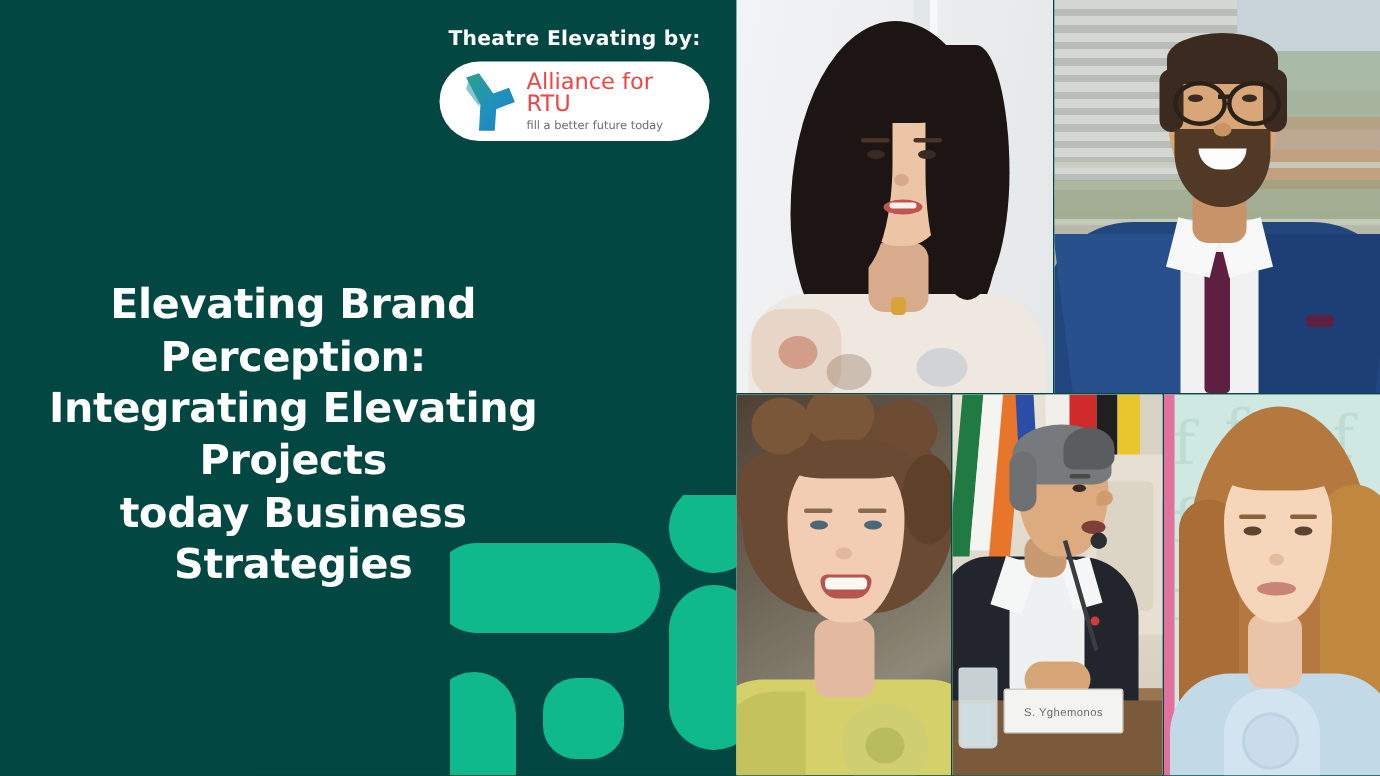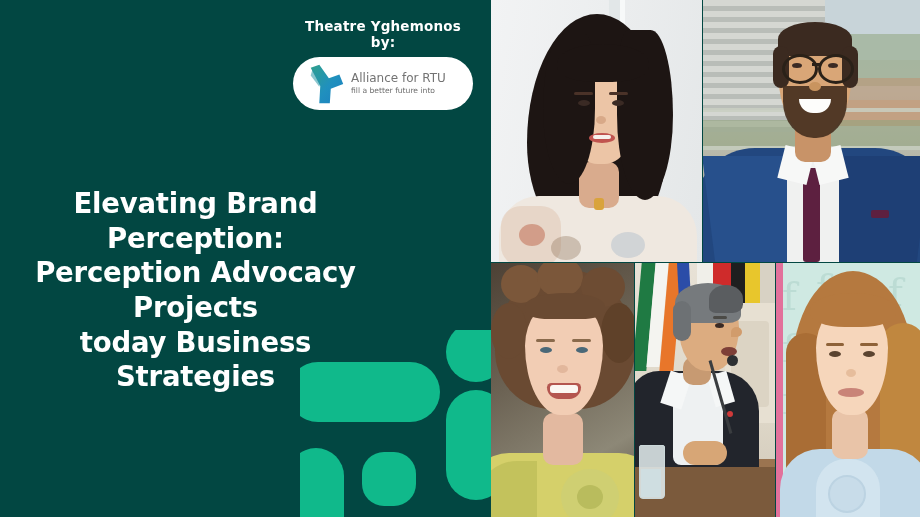--- a/index.html
+++ b/index.html
@@ -25,21 +25,21 @@
   .burst span{position:absolute;background:#10B98B;border-radius:5px;}
 
   
   .sponsor{position:absolute;left:293px;top:18px;width:180px;}
   .sponsor-label{font-size:13.5px;font-weight:bold;color:#ffffff;text-align:center;letter-spacing:.2px;
                  font-family:"DejaVu Sans", sans-serif;}
   .sponsor-pill{margin-top:7px;width:180px;height:53px;background:#ffffff;border-radius:27px;
                 display:flex;align-items:center;justify-content:flex-start;padding:0 10px;box-sizing:border-box;}
   .rtu-mark{width:46px;height:44px;flex:0 0 46px;margin-right:2px;}
   .rtu-text{display:flex;flex-direction:column;justify-content:center;}
-  .rtu-name{font-size:12px;color:#737373;line-height:1.05;font-family:"DejaVu Sans", sans-serif;}
+  .rtu-name{font-size:15px;color:#ef4444;line-height:1.05;font-family:"DejaVu Sans", sans-serif;}
   .rtu-tag{font-size:7.6px;color:#6d6d6d;line-height:1.1;margin-top:2px;font-family:"DejaVu Sans", sans-serif;}
 
   
   .headline{position:absolute;left:0;top:186px;width:391px;text-align:center;
             color:#ffffff;font-weight:bold;font-size:27.5px;line-height:1.26;letter-spacing:-.2px;
             font-family:"DejaVu Sans", sans-serif;}
   .headline .ln{display:block;}
 
   
   .grid{position:absolute;left:491px;top:0;width:429px;height:517px;}
@@ -77,43 +77,43 @@
       <div class="pill" style="left:146px;top:60px;width:60px;height:110px;border-radius:30px;"></div>
 
       <div class="pill" style="left:-12px;top:118px;width:56px;height:120px;border-radius:28px 28px 0 0;"></div>
 
       <div class="pill" style="left:62px;top:122px;width:54px;height:54px;border-radius:22px;"></div>
 
     </div>
 
 
     <div class="sponsor">
-      <div class="sponsor-label">Theatre Yghemonos by:</div>
+      <div class="sponsor-label">Theatre Elevating by:</div>
       <div class="sponsor-pill">
         <svg class="rtu-mark" viewBox="0 0 48 46">
           <defs>
             <linearGradient id="rtuG" x1="0" y1="0" x2="1" y2="1">
               <stop offset="0%" stop-color="#2FA08C"></stop>
               <stop offset="55%" stop-color="#2090BE"></stop>
               <stop offset="100%" stop-color="#1C7FC0"></stop>
             </linearGradient>
           </defs>
           <path d="M8 6 L17 3 L27 17 L38 13 L42 23 L29 28 L28 43 L17 43 L18 25 Z" fill="url(#rtuG)"></path>
           <path d="M10 7 L19 19 L17 26 L8 14 Z" fill="#2A97A6" opacity=".55"></path>
         </svg>
         <div class="rtu-text">
           <div class="rtu-name">Alliance for RTU</div>
-          <div class="rtu-tag">fill a better future into</div>
+          <div class="rtu-tag">fill a better future today</div>
         </div>
       </div>
     </div>
 
     <div class="headline">
       <span class="ln">Elevating Brand Perception:</span>
-      <span class="ln">Perception Advocacy Projects</span>
+      <span class="ln">Integrating Elevating Projects</span>
       <span class="ln">today Business Strategies</span>
     </div>
   </div>
 
   <div class="grid">
 
     <div class="cell" style="left:0;top:0;width:211px;height:262px;">
       <div class="ph">
         <div class="sky" style="background:linear-gradient(100deg,#f2f3f4 0%,#eceeef 45%,#e4e7e8 100%);"></div>
 
@@ -284,20 +284,23 @@
         <div style="position:absolute;left:86px;top:84px;width:16px;height:9px;background:#7d3f37;border-radius:50%;"></div>
 
         <div style="position:absolute;left:84px;top:96px;width:3px;height:76px;background:#3a3d40;transform:rotate(-16deg);"></div>
         <div style="position:absolute;left:92px;top:92px;width:11px;height:11px;background:#2c2f32;border-radius:50%;"></div>
 
         <div style="position:absolute;left:48px;top:178px;width:44px;height:24px;background:#d7a676;border-radius:18px;"></div>
 
         <div style="position:absolute;left:4px;top:182px;width:24px;height:52px;background:rgba(228,238,240,.85);border:1px solid #cbd8da;border-radius:2px 2px 4px 4px;"></div>
         <div style="position:absolute;left:6px;top:206px;width:20px;height:28px;background:rgba(205,224,228,.75);"></div>
 
+        <div class="nameplate" style="left:34px;top:196px;width:78px;height:28px;">
+          <span>S. Yghemonos</span>
+        </div>
       </div>
     </div>
 
     <div class="cell" style="left:285px;top:263px;width:144px;height:254px;">
       <div class="ph">
 
         <div class="sky" style="background:#cfe9e2;"></div>
         <div style="position:absolute;left:6px;top:10px;font-size:40px;color:#bcdcd4;font-family:'DejaVu Serif',serif;">f</div>
         <div style="position:absolute;left:40px;top:2px;font-size:40px;color:#bcdcd4;font-family:'DejaVu Serif',serif;">f</div>
         <div style="position:absolute;left:6px;top:62px;font-size:40px;color:#bcdcd4;font-family:'DejaVu Serif',serif;">f</div>

